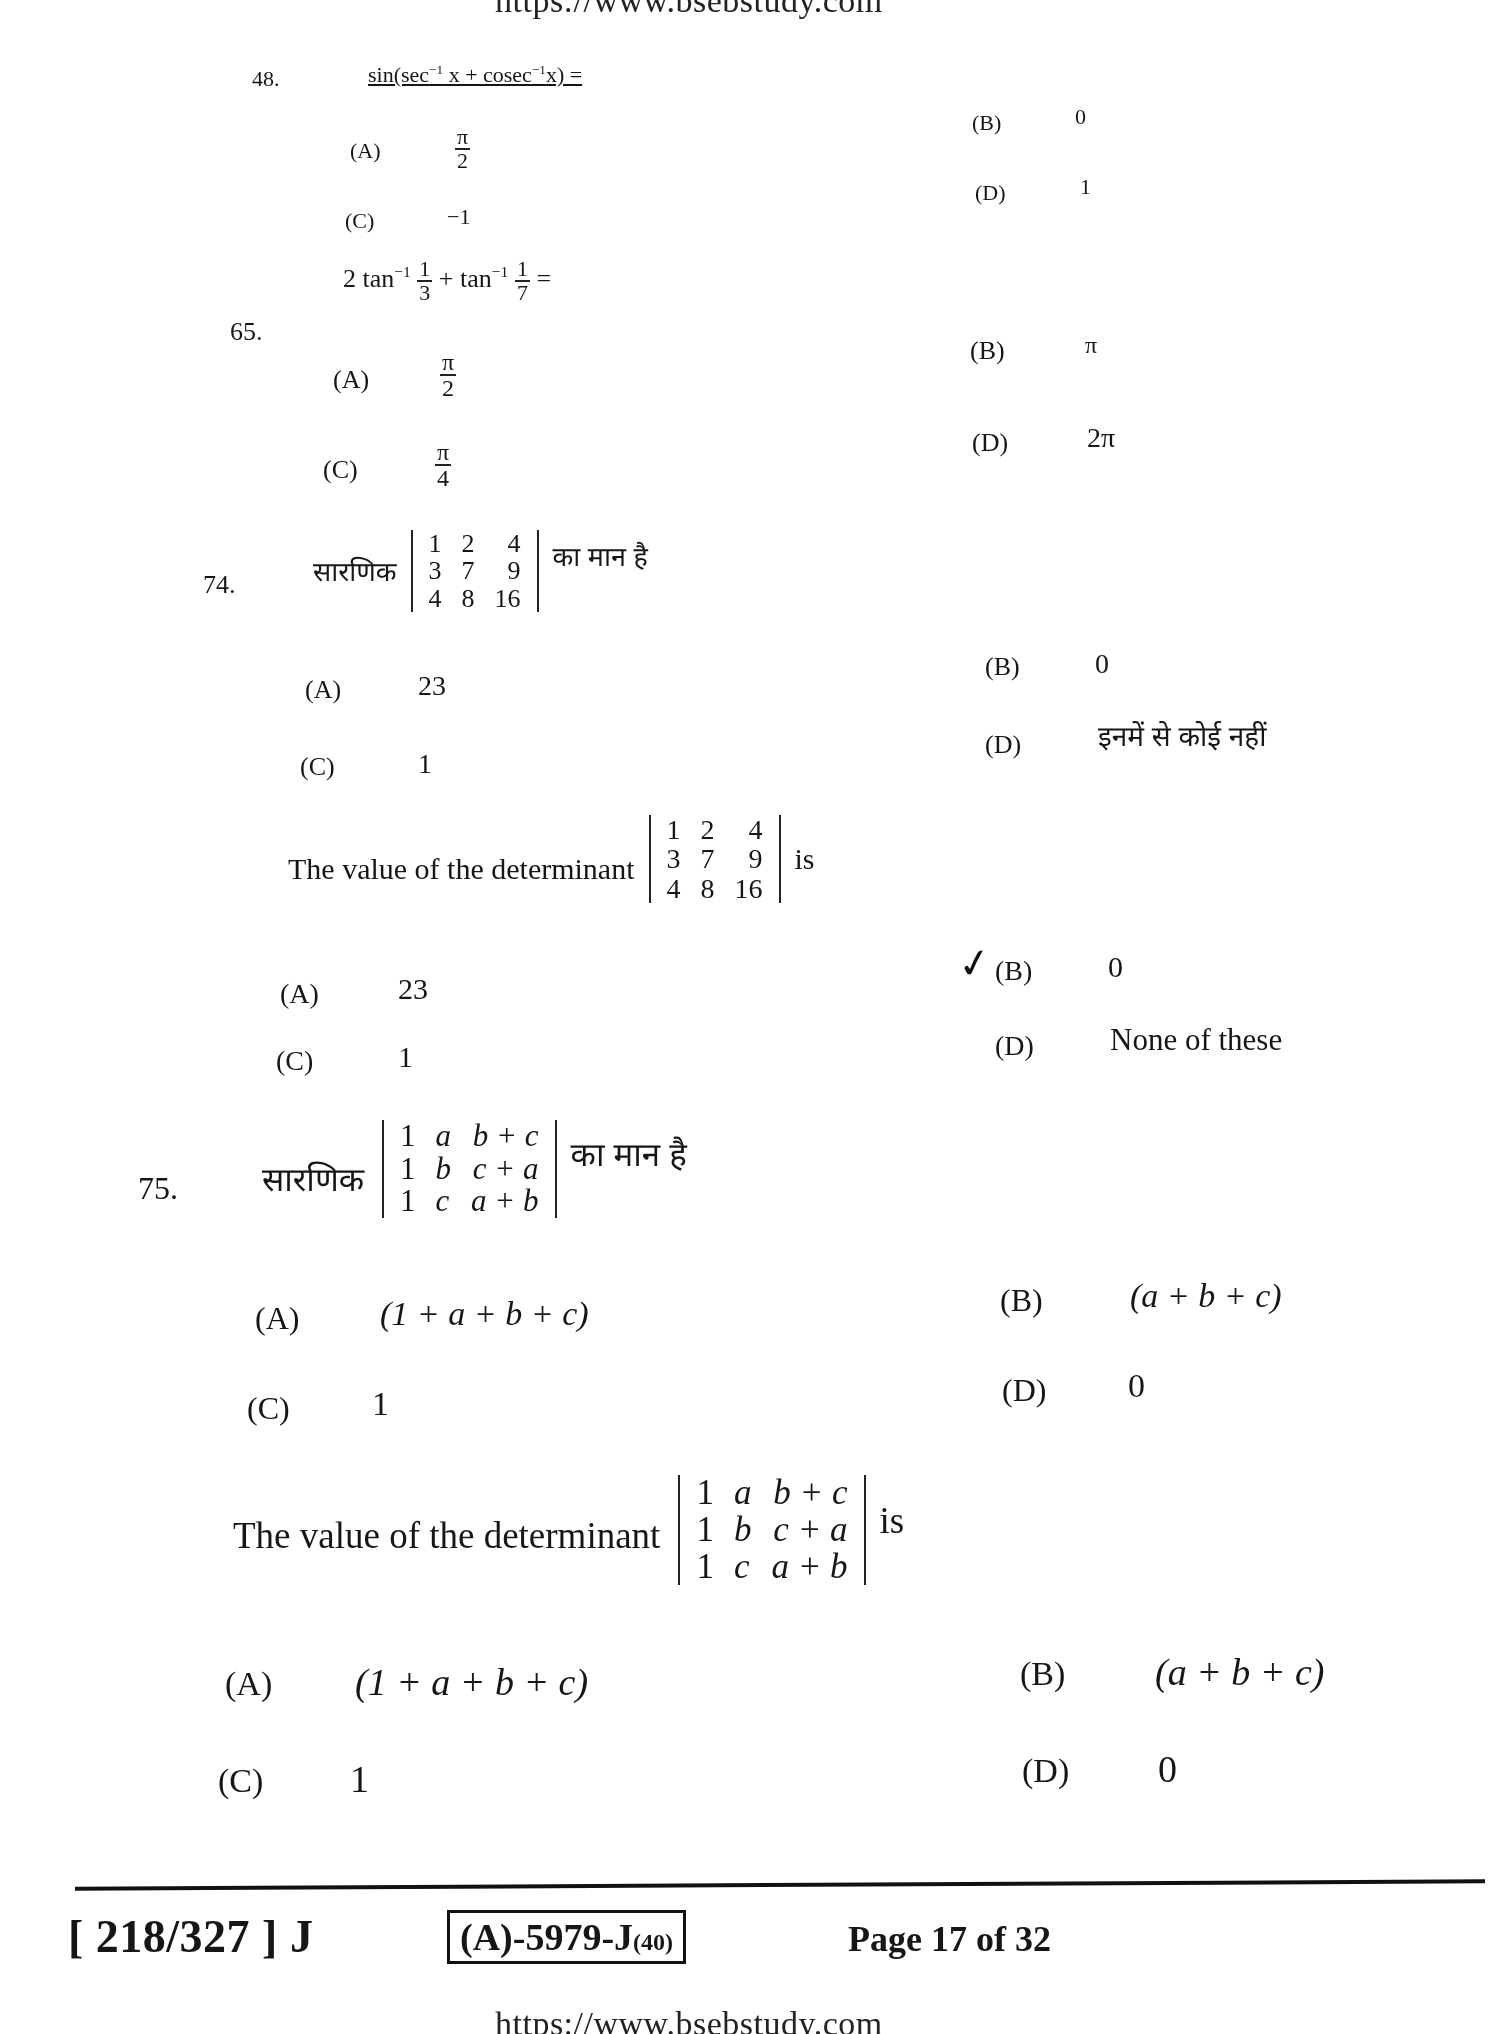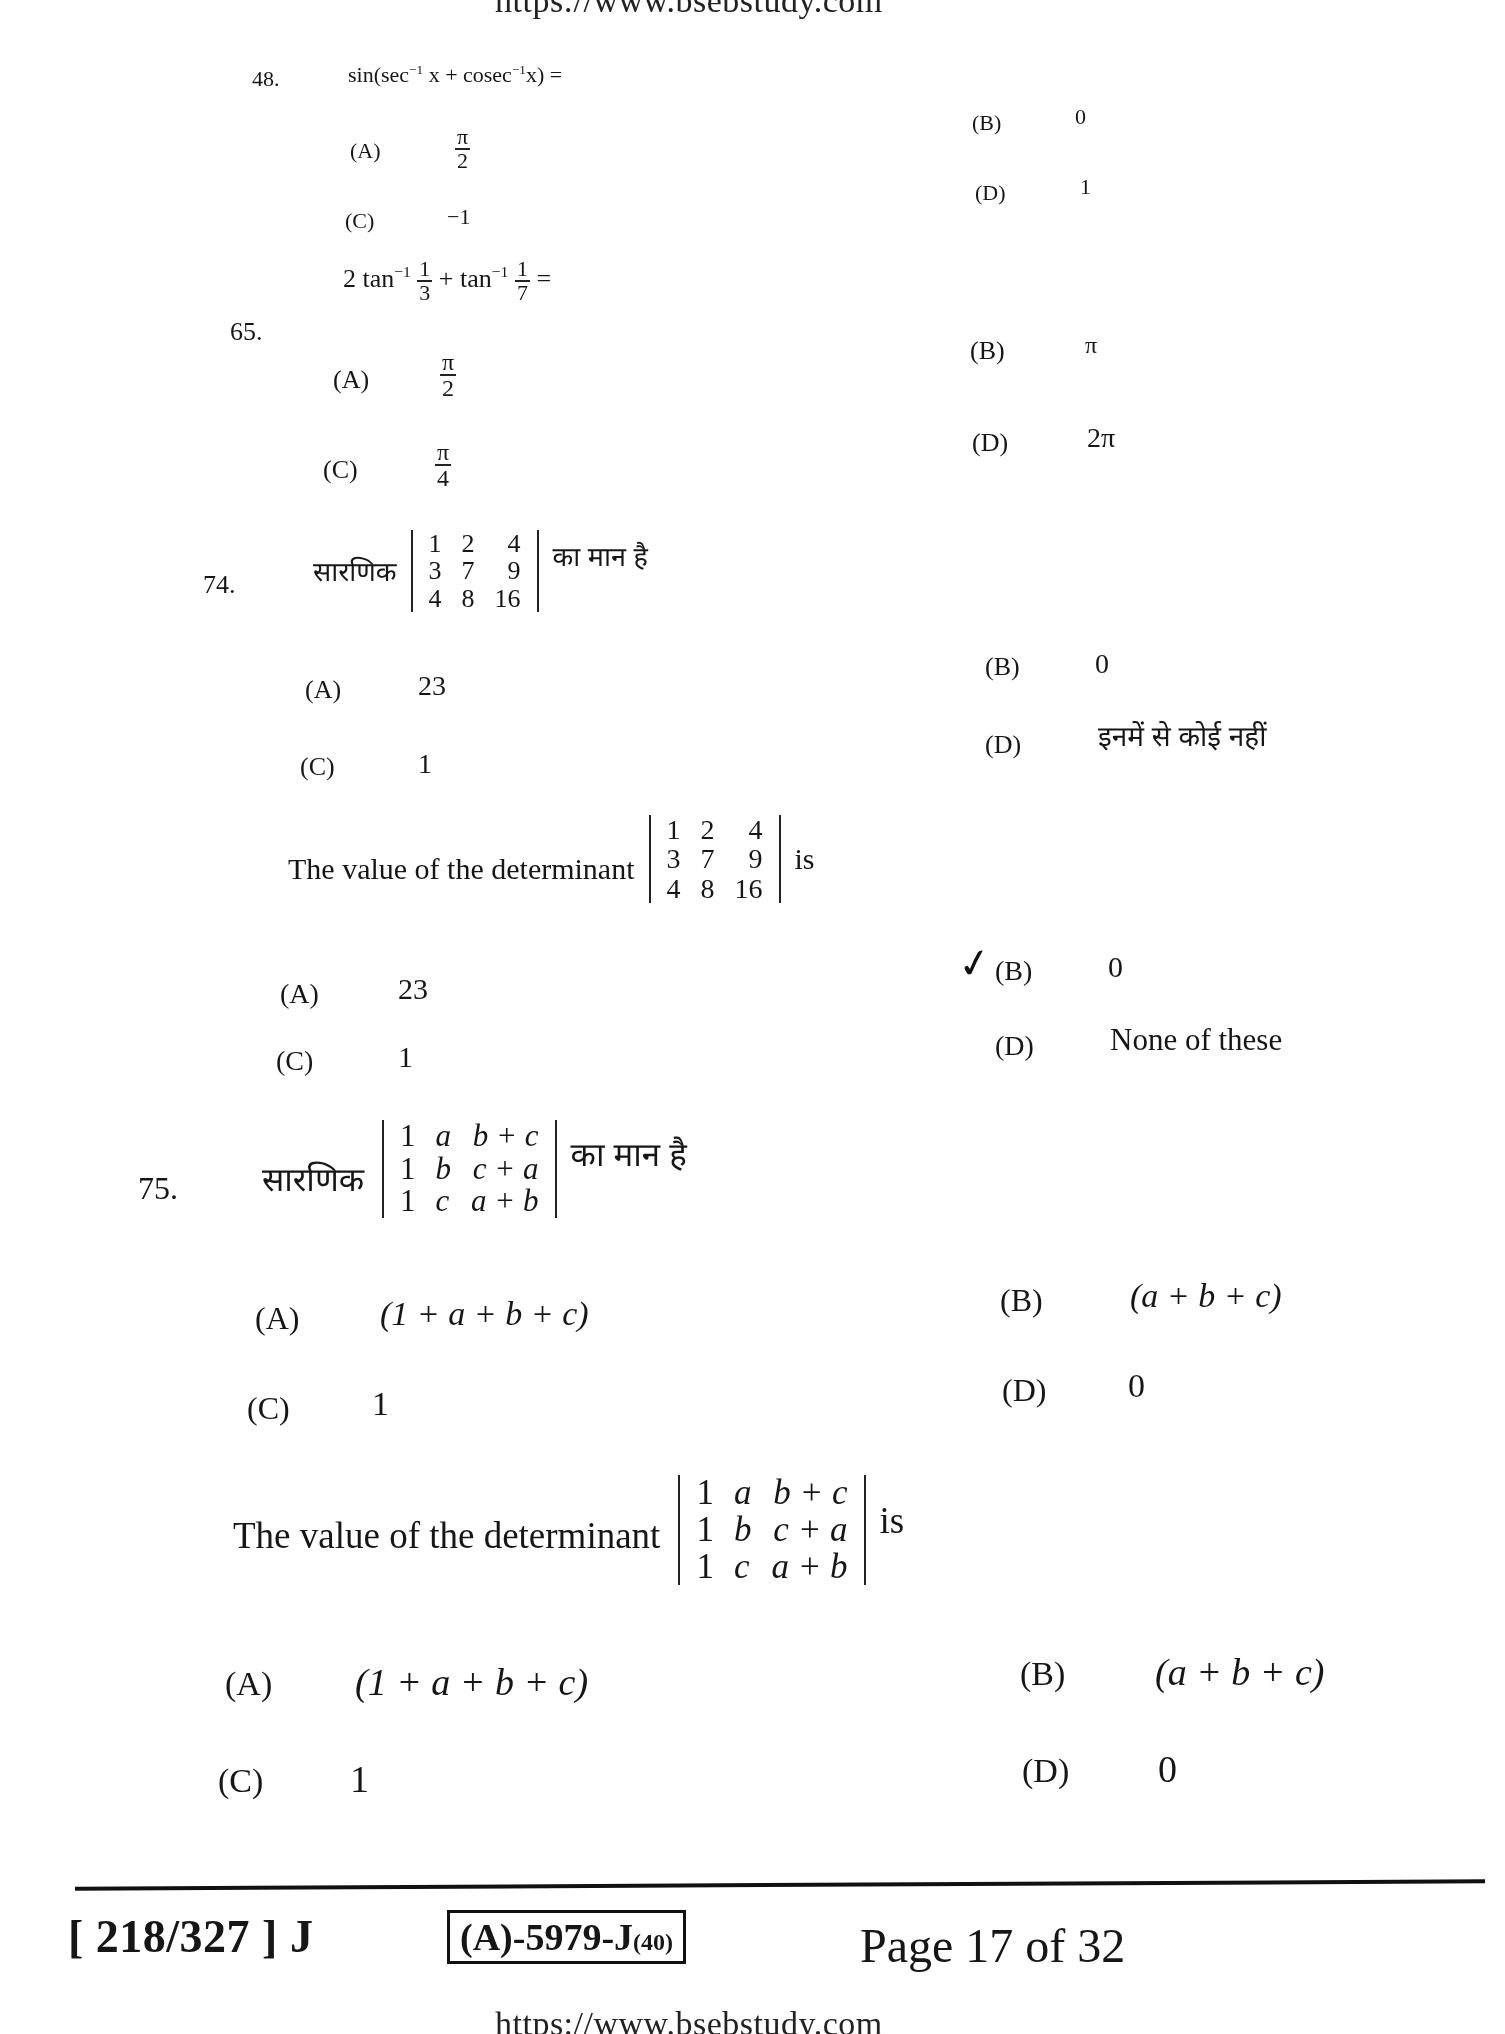--- a/index.html
+++ b/index.html
@@ -21,30 +21,30 @@
   sup { font-size:60%; }
   .det { display:inline-block; vertical-align:middle; border-left:2px solid #222; border-right:2px solid #222; padding:0 6px; }
   .det table { border-collapse:collapse; }
   .det td { padding:0 10px; text-align:right; line-height:1.05; }
   .det td.l { text-align:left; }
   i.m { font-style:italic; }
   .rule { position:absolute; left:75px; top:1883px; width:1410px; height:4px; background:#111; transform:rotate(-0.3deg); }
   .footer-code { font-size:46px; font-weight:bold; letter-spacing:0.5px; }
   .footer-box { border:3px solid #111; padding:2px 10px; font-size:38px; font-weight:bold; }
   .footer-box small { font-size:24px; }
-  .footer-page { font-size:48px; font-weight:normal;margin-left:12px; }
+  .footer-page { font-size:36px; font-weight:bold; }
   .tick { font-size:40px; color:#111; }
 </style>
 </head>
 <body>
 
 <div class="abs url" style="left:495px; top:-18px;">https://www.bsebstudy.com</div>
 
 <div class="abs qnum q64" style="left:252px; top:66px;">48.</div>
-<div class="abs q64" style="left:348px; top:62px;">
+<div class="abs q64" style="left:368px; top:62px;text-decoration:underline;">
   <span>sin(sec</span><sup>−1</sup><span> x + cosec</span><sup>−1</sup><span>x) =</span>
 </div>
 <div class="abs opt-label q64" style="left:350px; top:138px;">(A)</div>
 <div class="abs q64" style="left:455px; top:126px;">
   <span class="frac">
       <span class="num">π</span>
       <span class="den">2</span>
     </span>
 </div>
 <div class="abs opt-label q64" style="left:972px; top:110px;">(B)</div>

